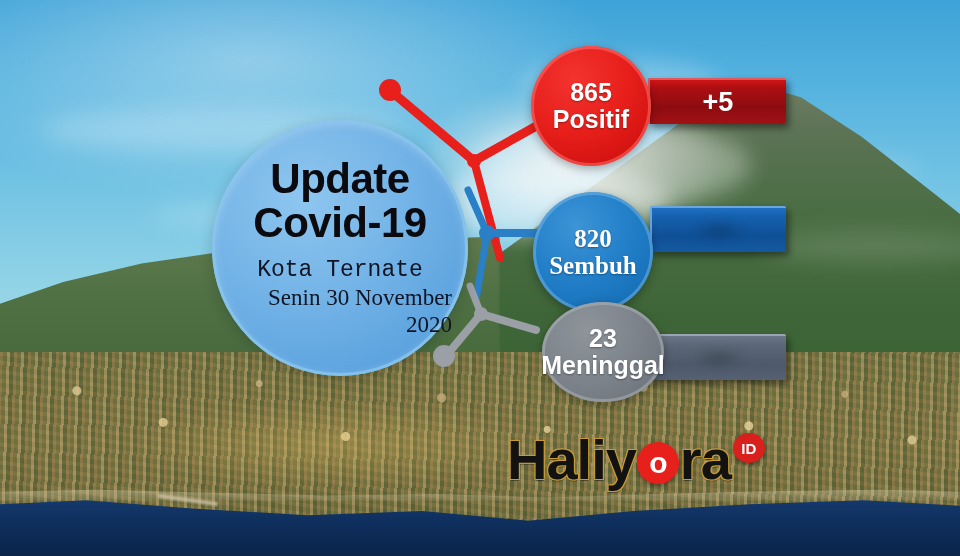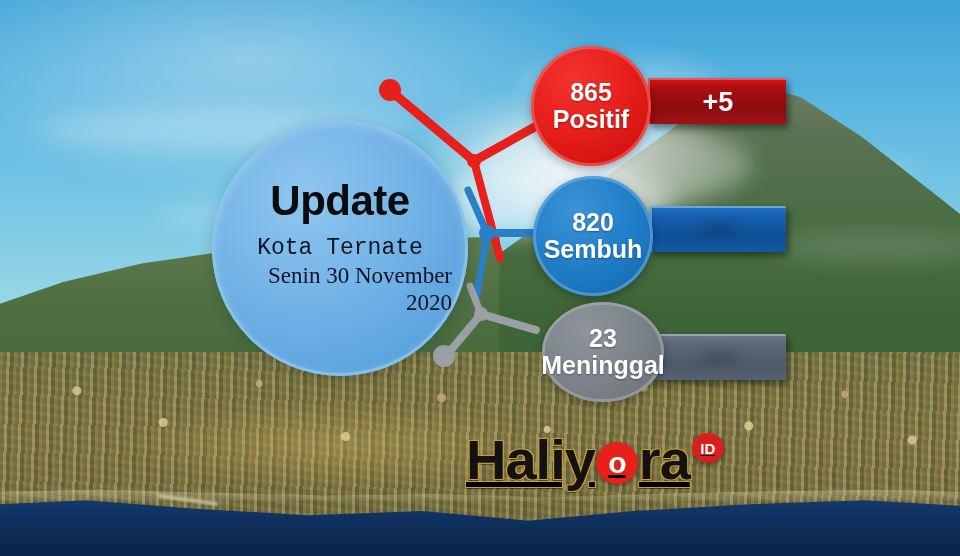--- a/index.html
+++ b/index.html
@@ -222,35 +222,36 @@
   }
   .bubble .num   { font-size: 25px; font-weight: 700; text-align: center; }
   .bubble .label { font-size: 25px; font-weight: 700; }
 
   .bubble-red {
     left: 531px; top: 46px; width: 120px; height: 120px;
     background: radial-gradient(circle at 36% 28%, #f3332f 0%, #e8201c 44%, #d2120f 80%, #bf0d0b 100%);
     box-shadow: inset 0 0 0 3px rgba(255,120,116,.5), 0 3px 10px rgba(0,0,0,.3);
   }
   .bubble-blue {
-    left: 533px; top: 176px; width: 120px; height: 120px;
+    left: 533px; top: 192px; width: 120px; height: 120px;
     background: radial-gradient(circle at 36% 28%, #3d94d6 0%, #2380c9 44%, #1670b8 80%, #1164a8 100%);
     box-shadow: inset 0 0 0 3px rgba(130,190,232,.45), 0 3px 10px rgba(0,0,0,.3);
+    font-family: Liberation Serif, serif;
   }
   .bubble-gray {
     left: 542px; top: 302px; width: 122px; height: 100px;
     background: radial-gradient(circle at 36% 28%, #8e949a 0%, #7e858c 44%, #6f767e 80%, #666d75 100%);
     box-shadow: inset 0 0 0 3px rgba(182,188,194,.45), 0 3px 10px rgba(0,0,0,.3);
   }
 
   
   .logo {
     position: absolute;
-    left: 466px; top: 432px;
-    display: flex; align-items: center; text-decoration: underline;
+    left: 507px; top: 432px;
+    display: flex; align-items: center;
   }
   .logo-word {
     font-size: 56px;
     font-weight: 700;
     color: #121212;
     letter-spacing: -1px;
     line-height: 1;
     display: flex; align-items: center;
     text-shadow:
       -1px -1px 0 #c99b33, 1px -1px 0 #c99b33,
@@ -327,20 +328,21 @@
     <g stroke="#9aa0a6" stroke-width="8" stroke-linecap="round" fill="none">
       <path d="M 446 356 L 481 314 L 536 330"></path>
       <path d="M 481 314 L 470 286" stroke-width="7"></path>
     </g>
     <circle cx="444" cy="356" r="11" fill="#9aa0a6"></circle>
     <circle cx="481" cy="314" r="7" fill="#9aa0a6"></circle>
   </svg>
 
   <div class="main-circle">
     <div class="main-title">Update</div>
+    <div class="main-title">Covid-19</div>
     <div class="main-sub1">Kota Ternate</div>
     <div class="main-sub2">Senin 30 November 2020</div>
   </div>
 
   <div class="stat-bar bar-red">
     <span>+5</span>
   </div>
 
   <div class="stat-bar bar-blue">
     <span class="bar-obscured"></span>

